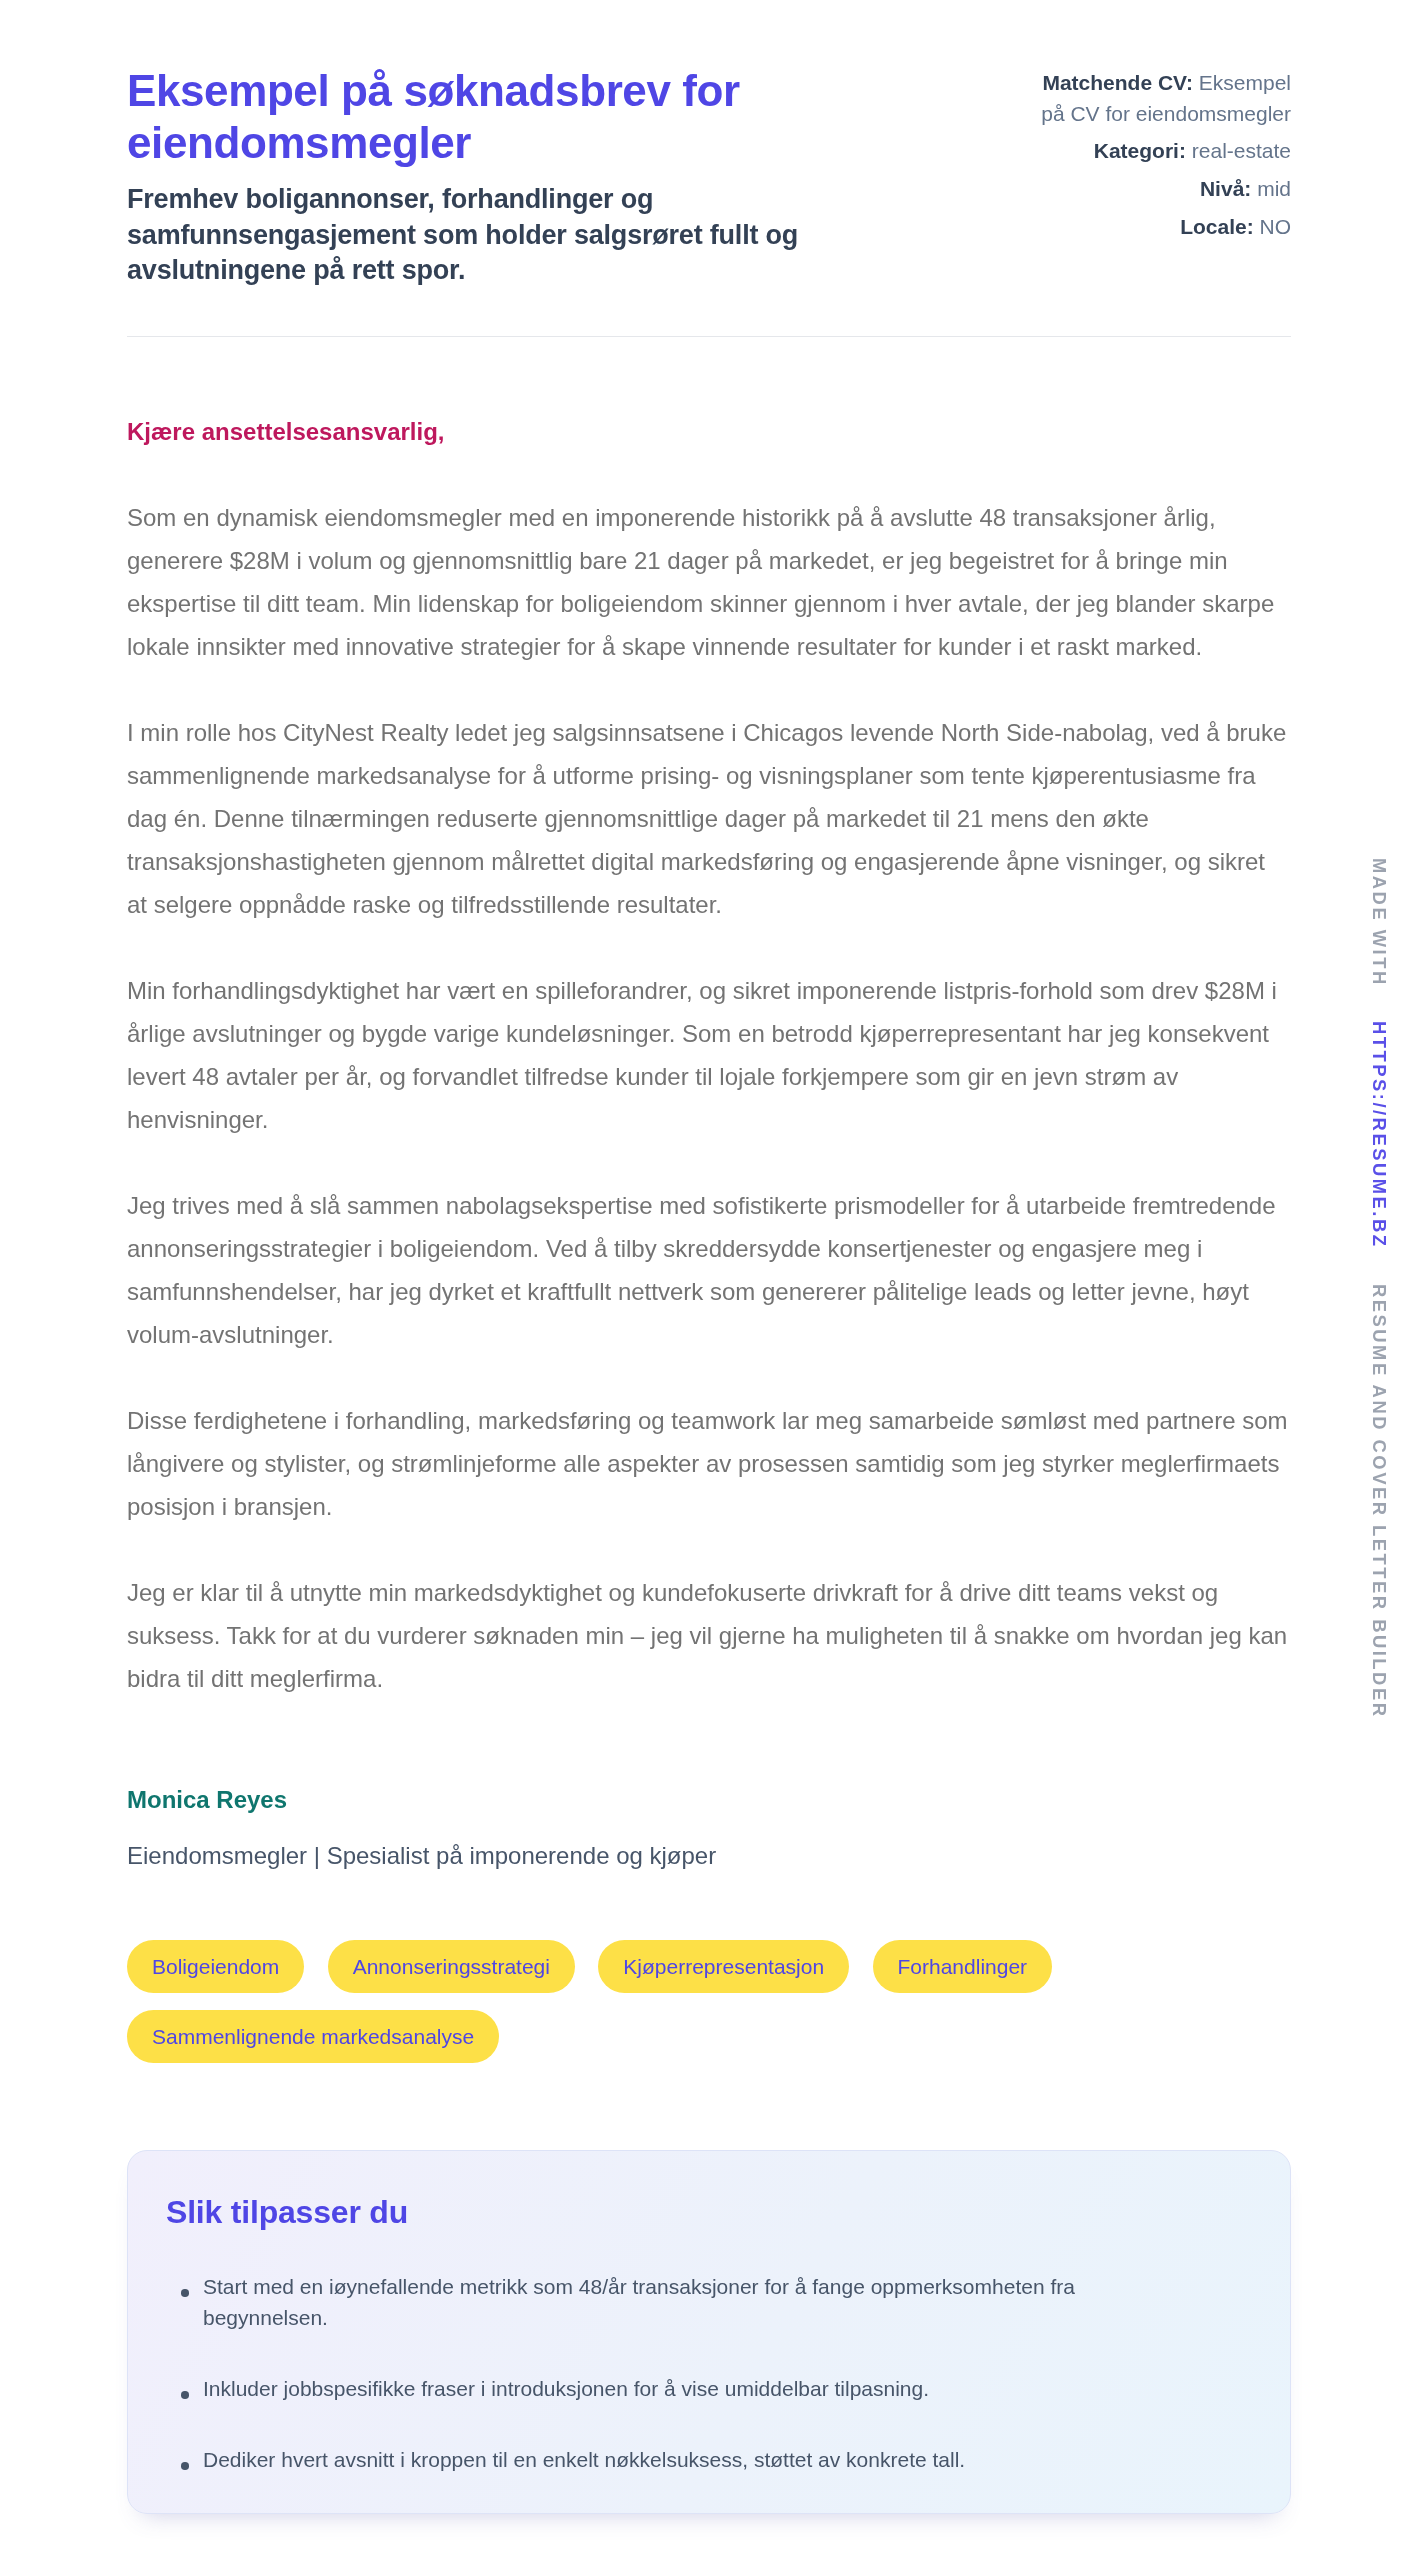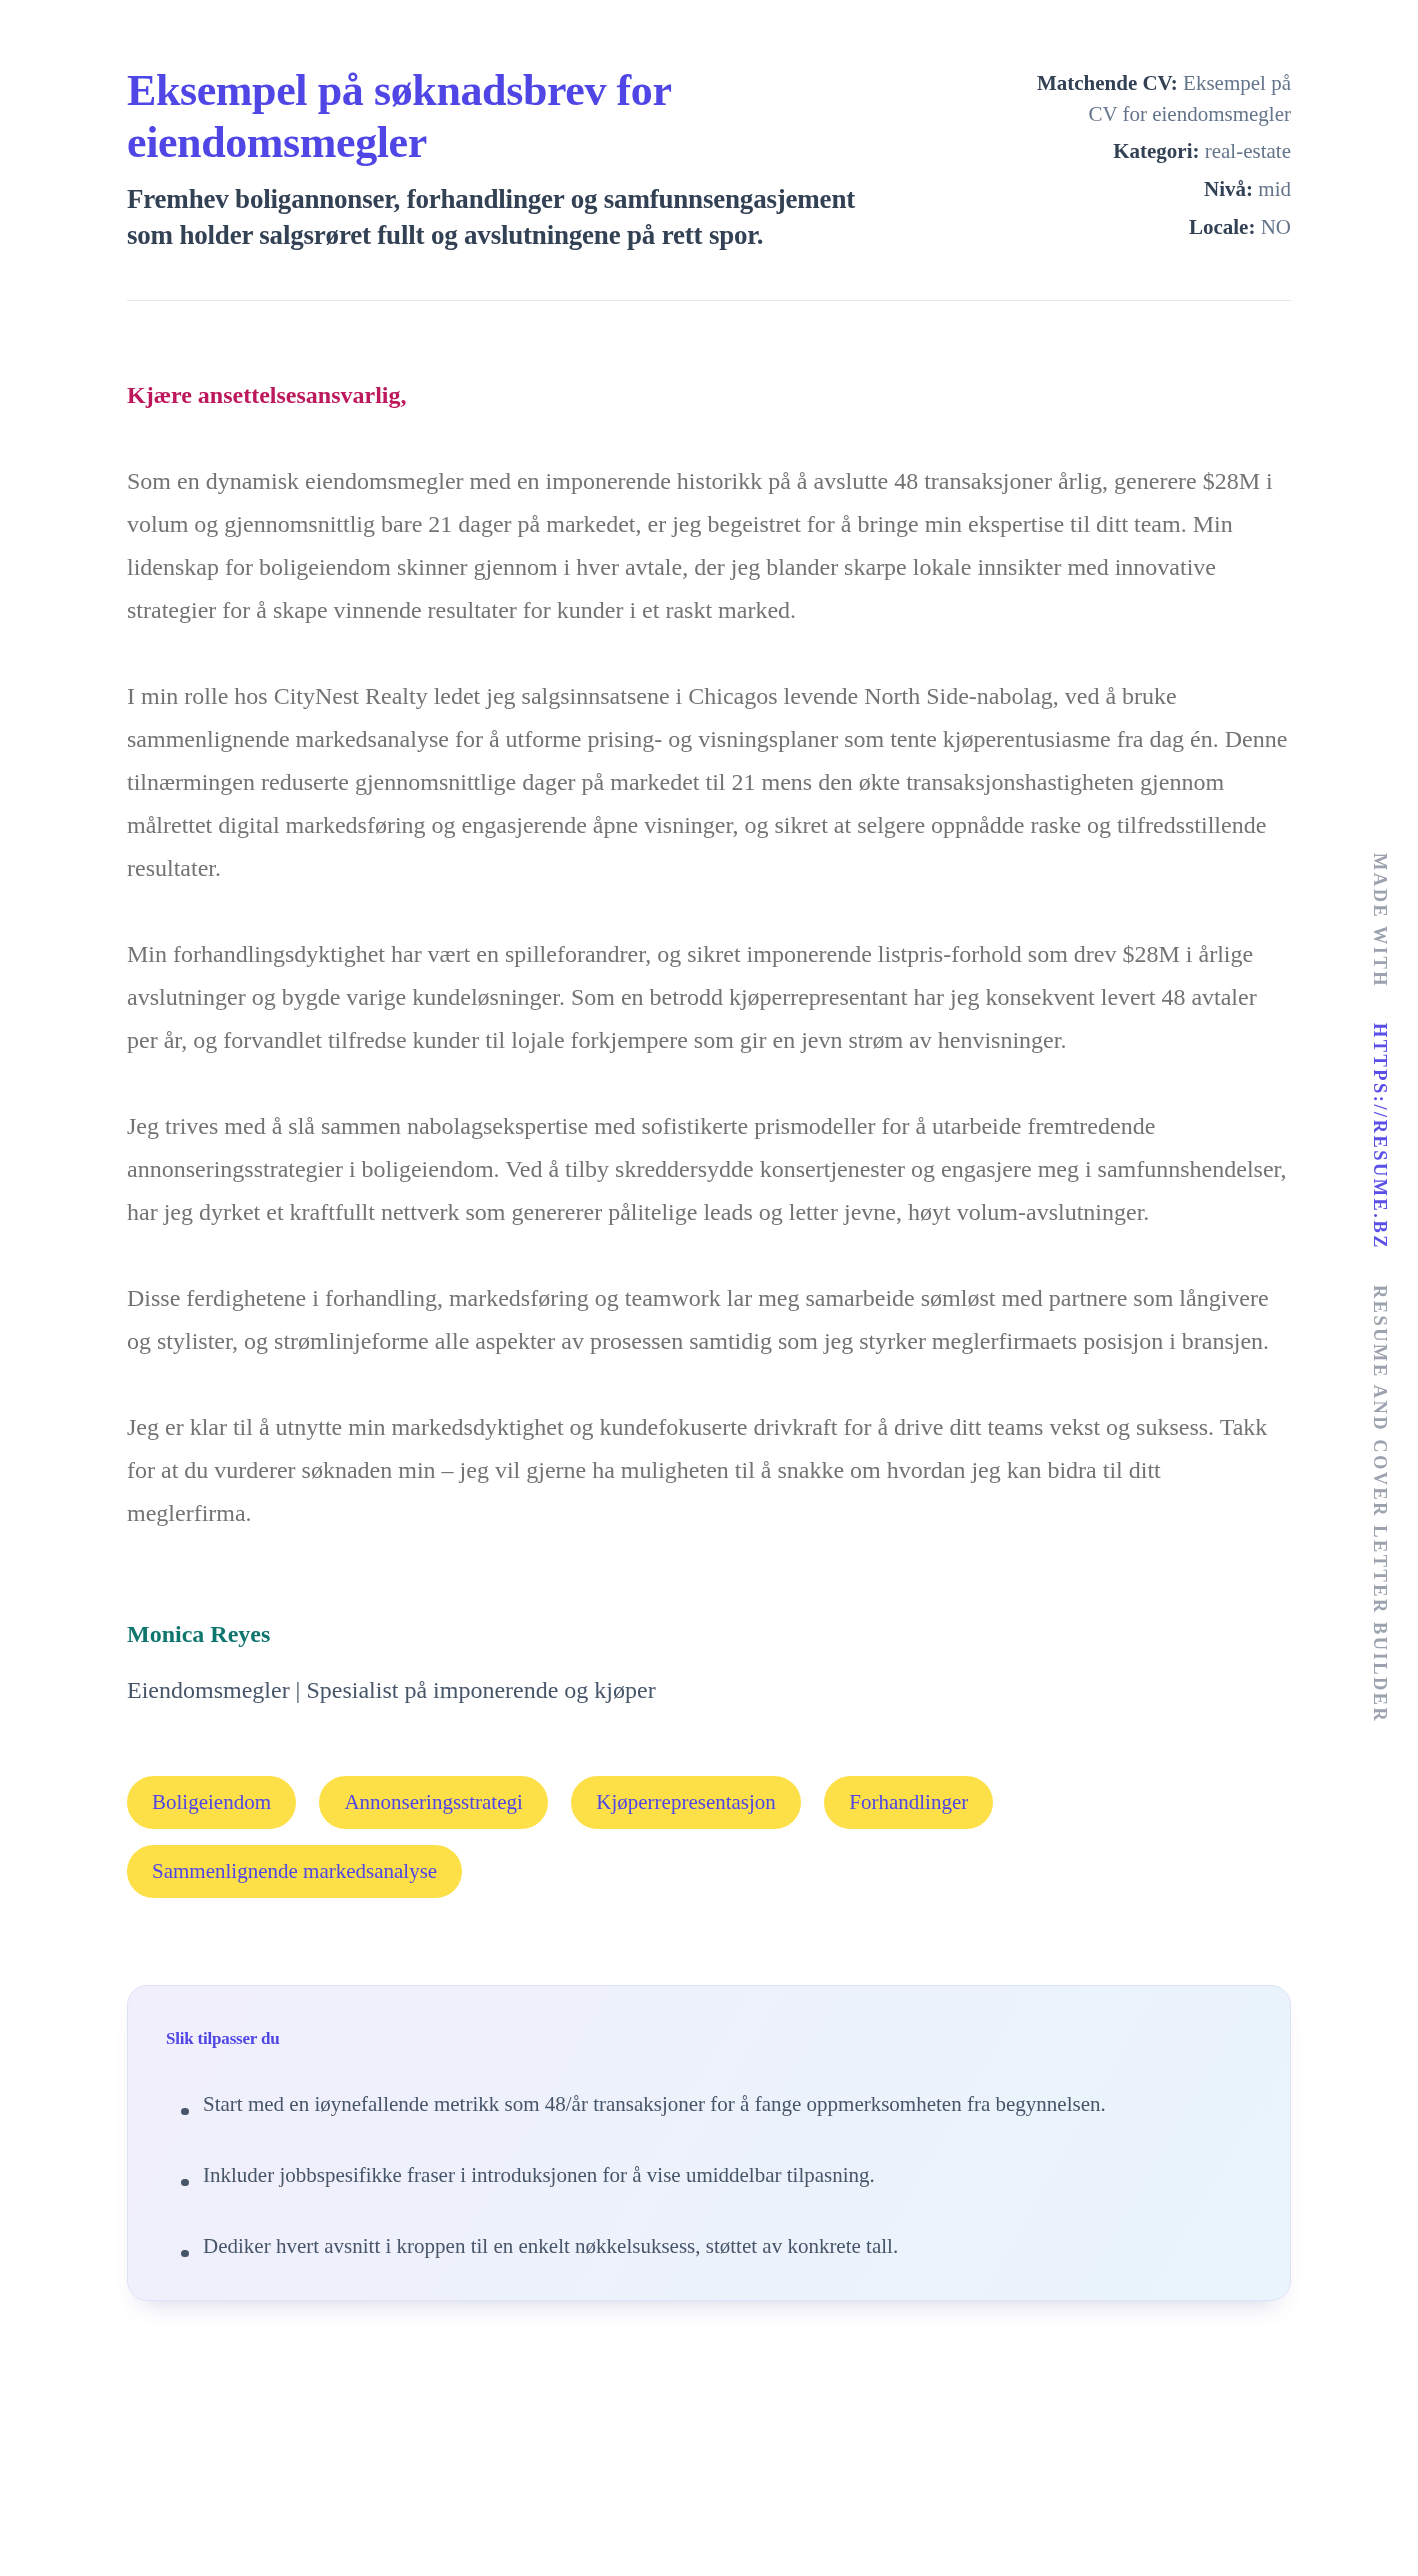--- a/index.html
+++ b/index.html
@@ -3,21 +3,21 @@
 <meta charset="utf-8">
 <style>
   * { margin: 0; padding: 0; box-sizing: border-box; }
   html, body { width: 1418px; background: #ffffff; }
   body {
     min-height: 2576px;
     position: relative;
     font-family: "Liberation Sans", "DejaVu Sans", sans-serif;
     color: #2f3c4e;
   }
-  .page { width: 1418px; min-height: 2576px; position: relative; overflow: hidden; font-family: Liberation Serif, serif; }
+  .page { width: 1418px; min-height: 2576px; position: relative; overflow: hidden; }
   .content { padding: 65px 127px 50px; }
 
   
   .header { display: flex; justify-content: space-between; align-items: flex-start; }
   .header-left { max-width: 834px; }
   .title {
     color: #4f46e5;
     font-size: 44px;
     font-weight: 700;
     line-height: 1.18;
@@ -73,21 +73,21 @@
   
   .tipbox {
     margin-top: 87px;
     border: 1.7px solid #dde3f7;
     border-radius: 20px;
     background: linear-gradient(120deg, #f1effc 0%, #ecf2fb 55%, #e9f4fc 100%);
     box-shadow: 0 15px 25px -15px rgba(90, 90, 170, 0.30);
     padding: 43px 47px 38px 38px;
     max-width: 1165px;
   }
-  .tipbox-heading { color: #4f46e5; font-size: 17px; font-weight: 700; letter-spacing: -0.2px; }
+  .tipbox-heading { color: #4f46e5; font-size: 32px; font-weight: 700; letter-spacing: -0.2px; }
   .tipbox-list { list-style: none; margin-top: 25px; }
   .tipbox-item {
     position: relative;
     padding-left: 37px;
     margin-top: 40px;
     font-size: 21px;
     line-height: 31px;
     color: #475569;
     max-width: 1001px;
   }

